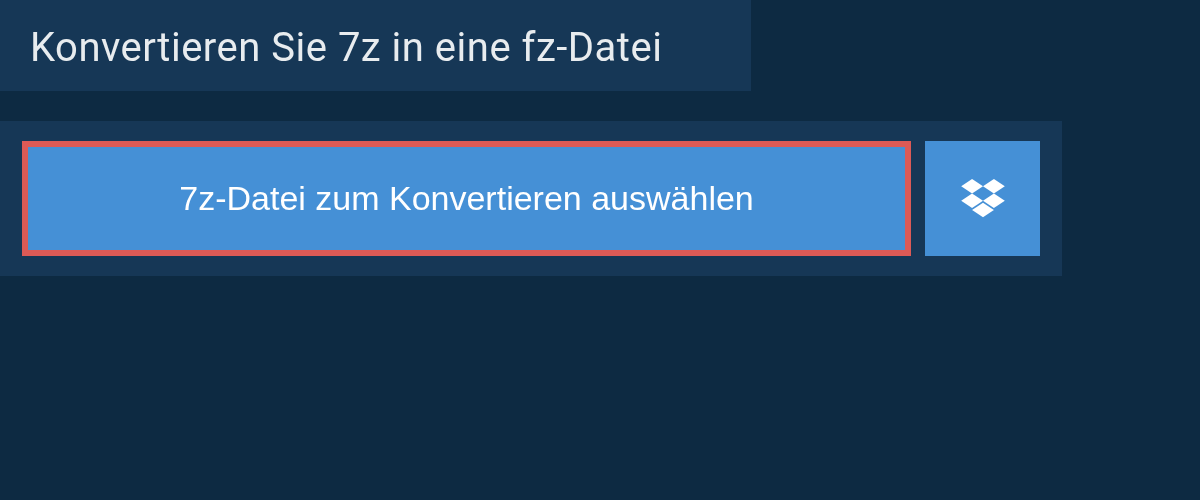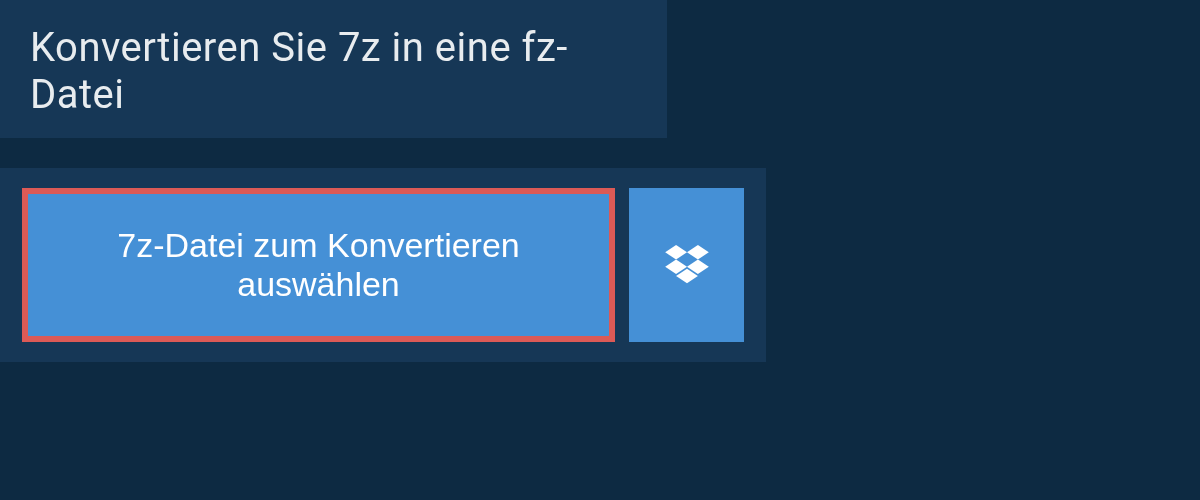--- a/index.html
+++ b/index.html
@@ -10,32 +10,32 @@
     body {
       width: 1200px;
       height: 500px;
       background-color: #0d2a42;
       font-family: -apple-system, BlinkMacSystemFont, 'Segoe UI', Roboto, Arial, sans-serif;
       overflow: hidden;
     }
     .header-section {
       background-color: #163756;
       padding: 24px 30px 20px 30px;
-      width: 667px;
+      width: 751px;
     }
     .page-title {
       color: #e8ecef;
       font-size: 40px;
       font-weight: 400;
       letter-spacing: 0.5px;
     }
     .converter-panel {
       background-color: #163756;
       padding: 20px 22px;
-      width: 766px;
+      width: 1062px;
       margin-top: 30px;
       display: flex;
       gap: 14px;
       align-items: stretch;
     }
     .select-file-button {
       flex: 1;
       background-color: #4590d6;
       border: 6px solid #dc5a56;
       color: #ffffff;

